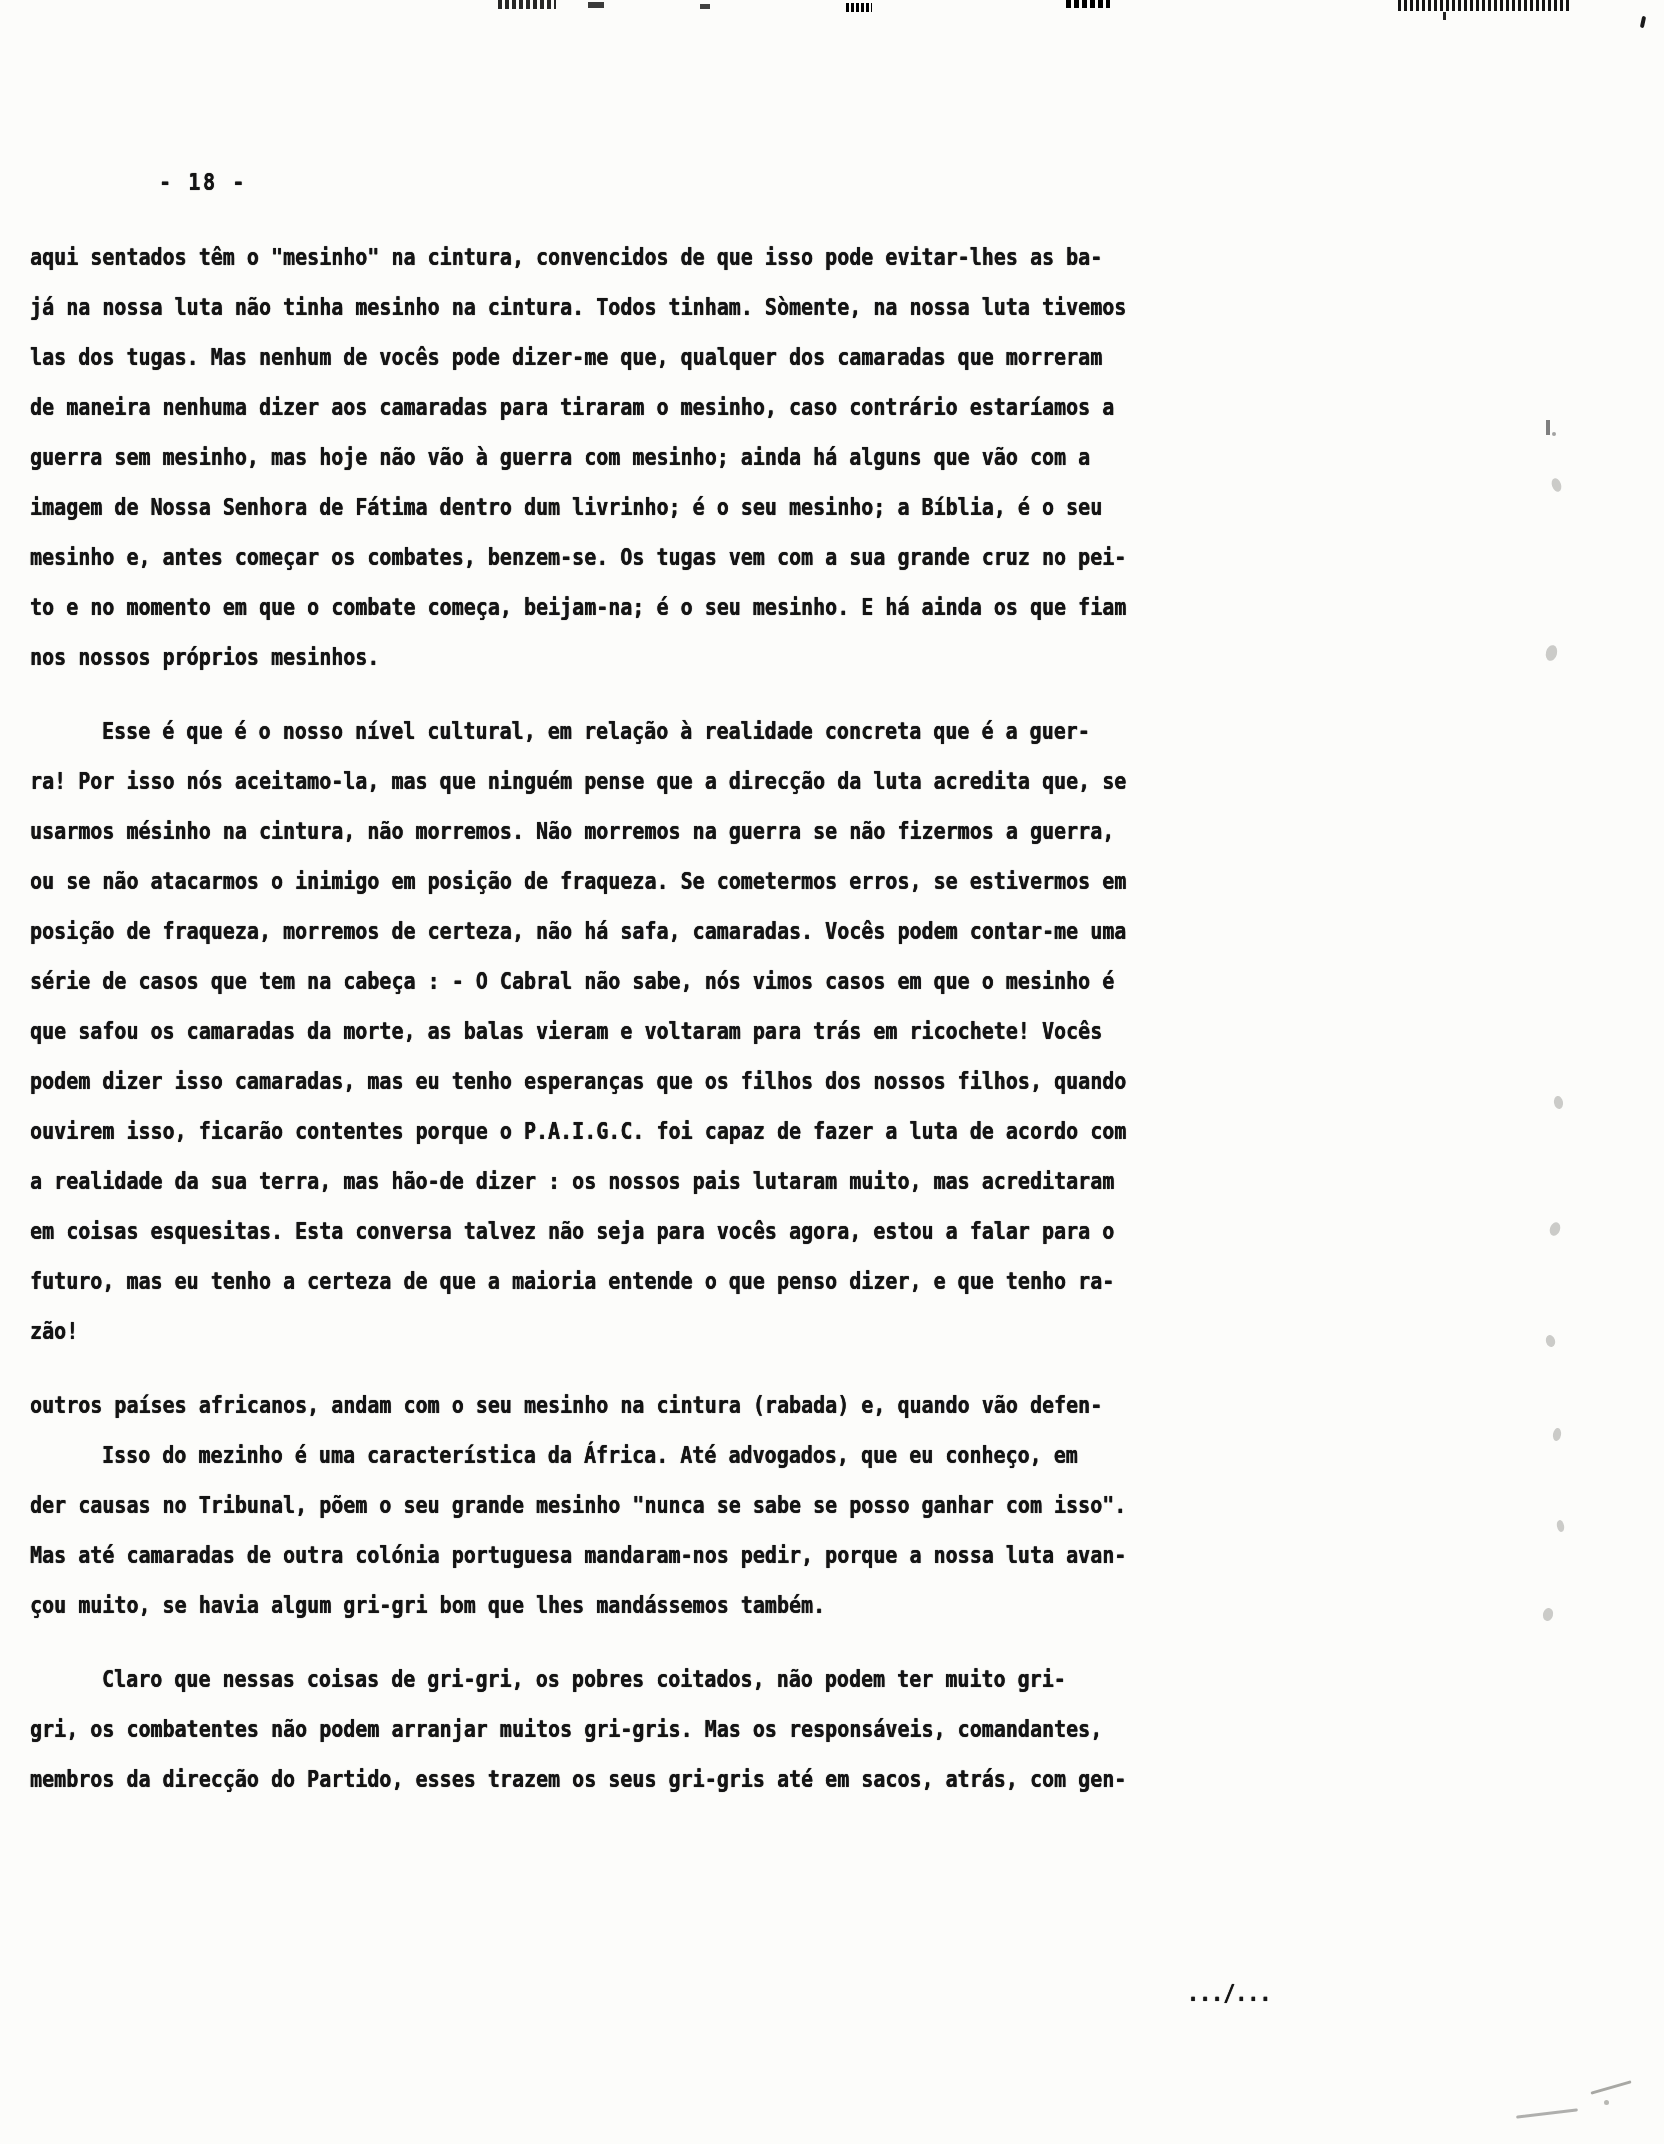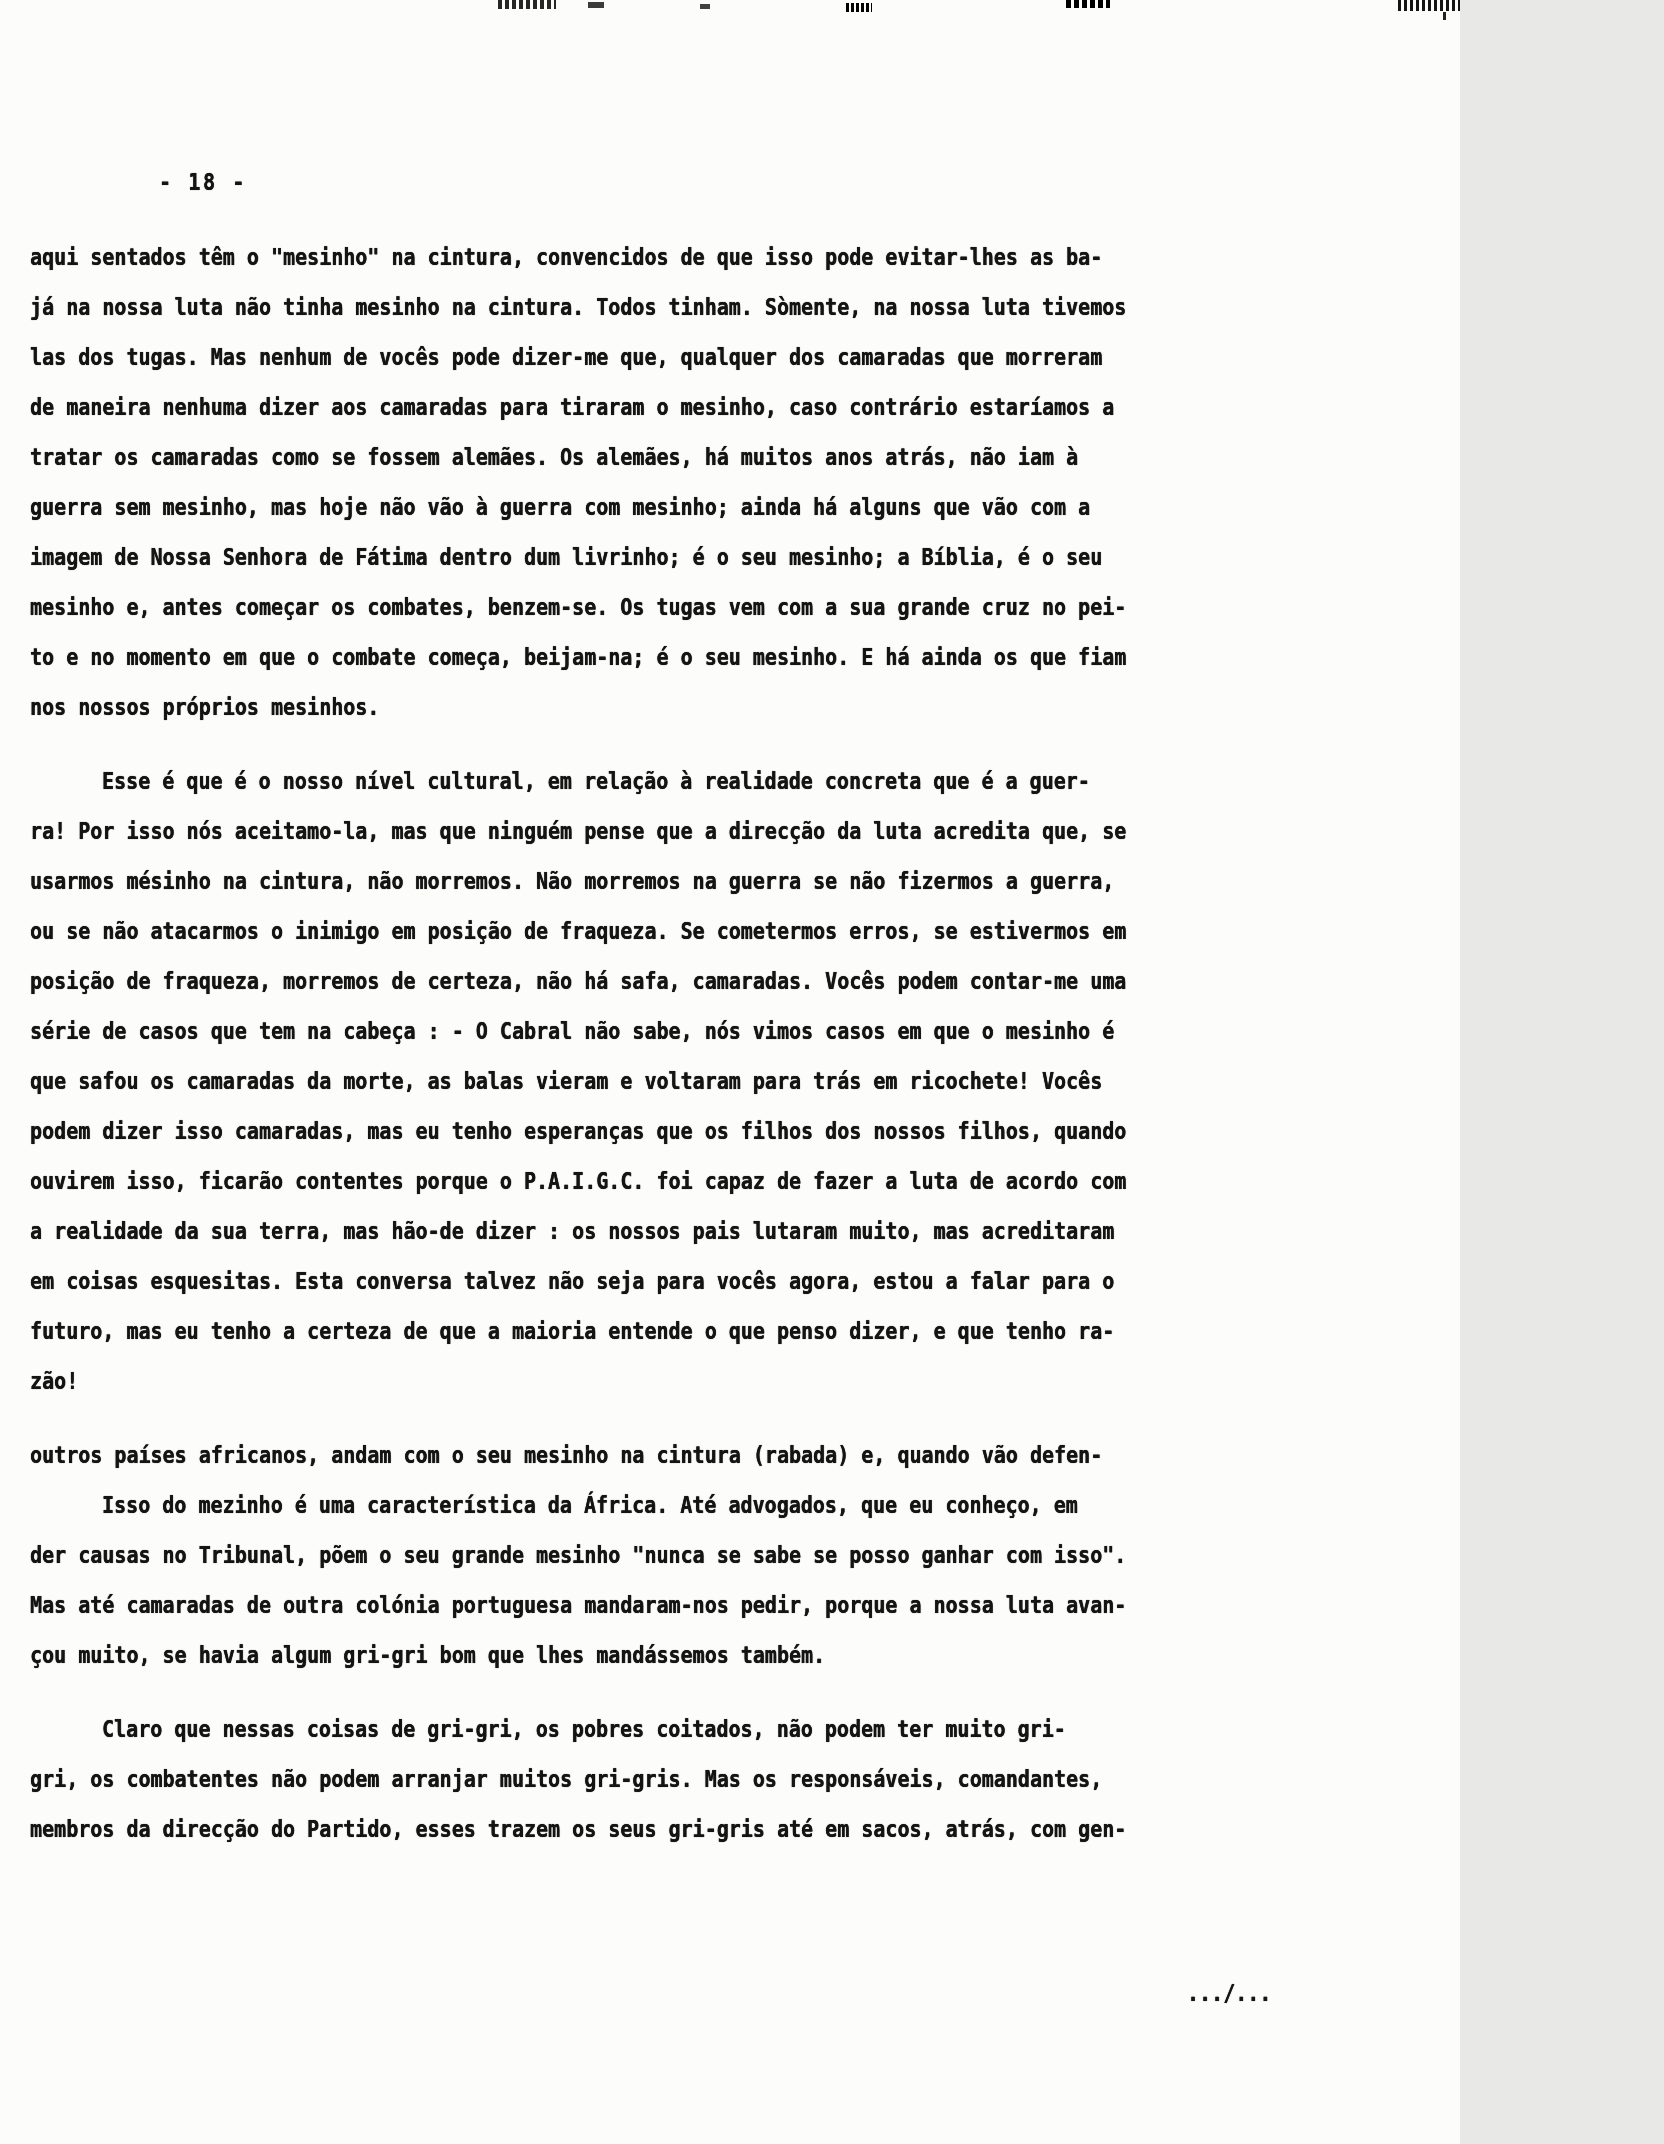--- a/index.html
+++ b/index.html
@@ -2,21 +2,21 @@
 <html><head>
 <meta charset="utf-8">
 <style>
   html, body {
     margin: 0;
     padding: 0;
     background: #e8e8e6;
   }
   .page {
     position: relative;
-    width: 1460px;
+    width: 1664px;
     height: 2144px;
     background: #fcfcfa;
     overflow: hidden;
     font-family: "DejaVu Sans Mono", "Liberation Mono", monospace;
     color: #141414;
   }
   .page-number {
     position: absolute;
     left: 84px;
     top: 136px;
@@ -97,21 +97,20 @@
   <div class="page-number">
     <span class="ink">- 18 -</span>
   </div>
 
   <div class="doc-body">
       <div class="paragraph">
         <div class="line"><span class="ink">aqui sentados têm o "mesinho" na cintura, convencidos de que isso pode evitar-lhes as ba-</span></div>
         <div class="line"><span class="ink">já na nossa luta não tinha mesinho na cintura. Todos tinham. Sòmente, na nossa luta tivemos</span></div>
         <div class="line"><span class="ink">las dos tugas. Mas nenhum de vocês pode dizer-me que, qualquer dos camaradas que morreram</span></div>
         <div class="line"><span class="ink">de maneira nenhuma dizer aos camaradas para tiraram o mesinho, caso contrário estaríamos a</span></div>
-        <div class="line"><span class="ink">tratar os camaradas como se fossem alemães. Os alemães, há muitos anos atrás, não iam à</span></div>
         <div class="line"><span class="ink">guerra sem mesinho, mas hoje não vão à guerra com mesinho; ainda há alguns que vão com a</span></div>
         <div class="line"><span class="ink">imagem de Nossa Senhora de Fátima dentro dum livrinho; é o seu mesinho; a Bíblia, é o seu</span></div>
         <div class="line"><span class="ink">mesinho e, antes começar os combates, benzem-se. Os tugas vem com a sua grande cruz no pei-</span></div>
         <div class="line"><span class="ink">to e no momento em que o combate começa, beijam-na; é o seu mesinho. E há ainda os que fiam</span></div>
         <div class="line"><span class="ink">nos nossos próprios mesinhos.</span></div>
       </div>
       <div class="paragraph">
         <div class="line first"><span class="ink">Esse é que é o nosso nível cultural, em relação à realidade concreta que é a guer-</span></div>
         <div class="line"><span class="ink">ra! Por isso nós aceitamo-la, mas que ninguém pense que a direcção da luta acredita que, se</span></div>
         <div class="line"><span class="ink">usarmos mésinho na cintura, não morremos. Não morremos na guerra se não fizermos a guerra,</span></div>

